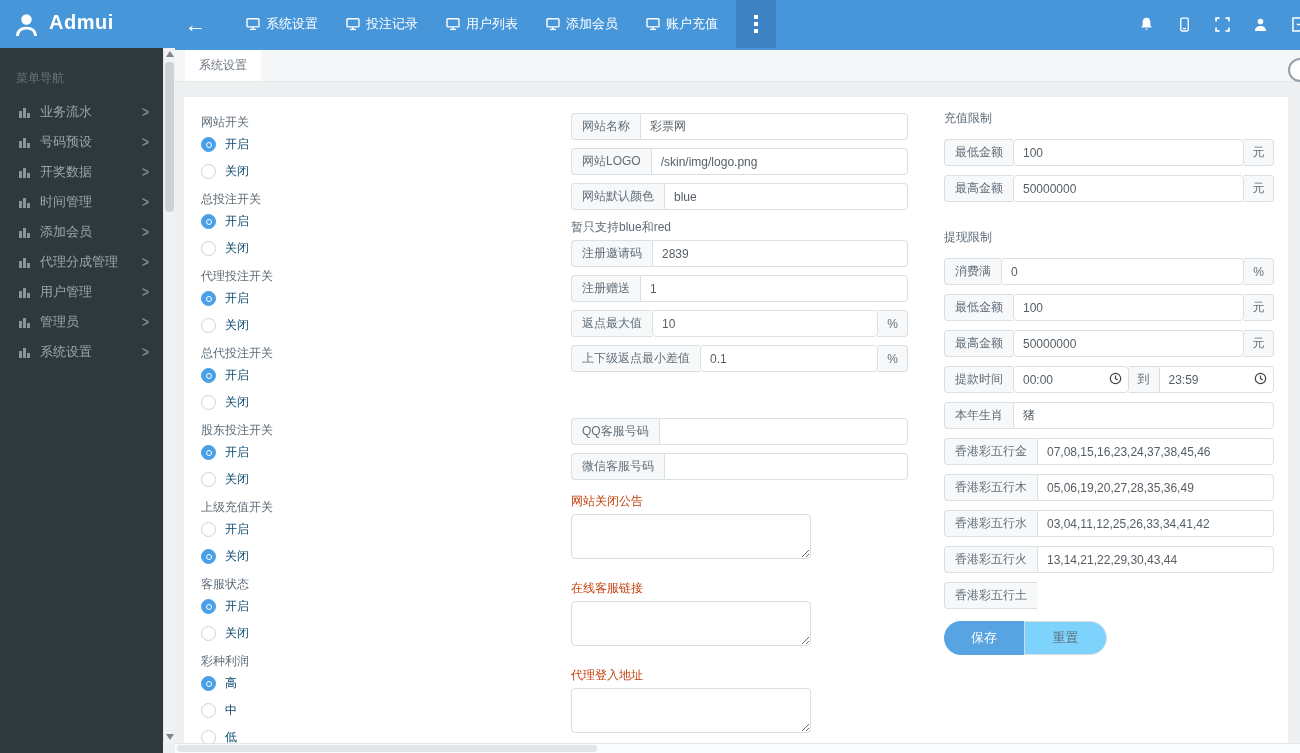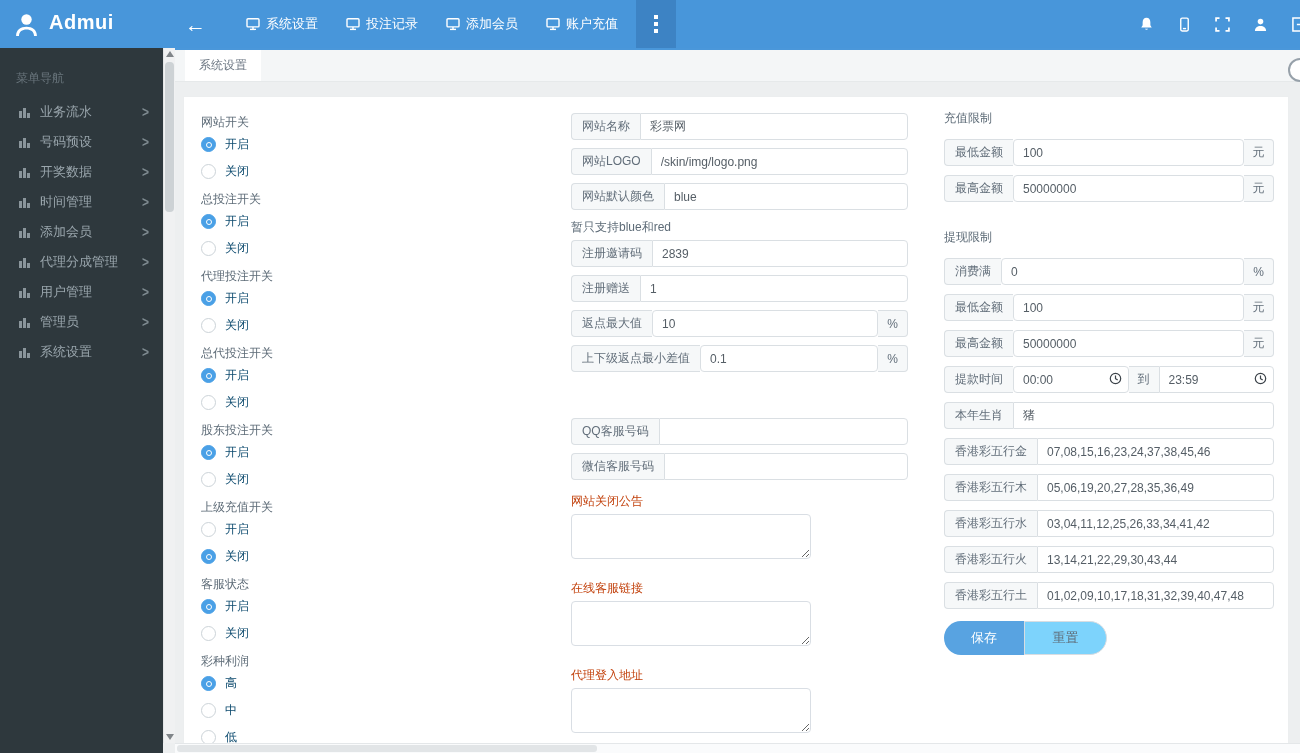--- a/index.html
+++ b/index.html
@@ -148,20 +148,30 @@
       <span>投注记录</span>
     </div>
     <div class="topnav-item">
       <span style="display:flex;">
         <svg width="14" height="14" viewBox="0 0 14 14" fill="none" stroke="#fff" stroke-width="1.4">
           <rect x="1" y="1.7" width="12" height="8.2" rx="1"></rect>
             <line x1="7" y1="9.9" x2="7" y2="12"></line>
             <line x1="4" y1="12.4" x2="10" y2="12.4"></line>
         </svg>
       </span>
+      <span>用户列表</span>
+    </div>
+    <div class="topnav-item">
+      <span style="display:flex;">
+        <svg width="14" height="14" viewBox="0 0 14 14" fill="none" stroke="#fff" stroke-width="1.4">
+          <rect x="1" y="1.7" width="12" height="8.2" rx="1"></rect>
+            <line x1="7" y1="9.9" x2="7" y2="12"></line>
+            <line x1="4" y1="12.4" x2="10" y2="12.4"></line>
+        </svg>
+      </span>
       <span>添加会员</span>
     </div>
     <div class="topnav-item">
       <span style="display:flex;">
         <svg width="14" height="14" viewBox="0 0 14 14" fill="none" stroke="#fff" stroke-width="1.4">
           <rect x="1" y="1.7" width="12" height="8.2" rx="1"></rect>
             <line x1="7" y1="9.9" x2="7" y2="12"></line>
             <line x1="4" y1="12.4" x2="10" y2="12.4"></line>
         </svg>
       </span>
@@ -520,21 +530,20 @@
     <div class="ig">
       <span class="ig-label">香港彩五行水</span>
       <input class="ig-input" value="03,04,11,12,25,26,33,34,41,42" style="">
     </div>
     <div class="ig">
       <span class="ig-label">香港彩五行火</span>
       <input class="ig-input" value="13,14,21,22,29,30,43,44" style="">
     </div>
     <div class="ig">
       <span class="ig-label">香港彩五行土</span>
-      <input class="ig-input" value="01,02,09,10,17,18,31,32,39,40,47,48" style="">
     </div>
 
     <div class="btn-row">
       <button class="btn-save">保存</button>
       <button class="btn-reset">重置</button>
     </div>
   </div>
 </div>
 
 <div class="hscroll">

